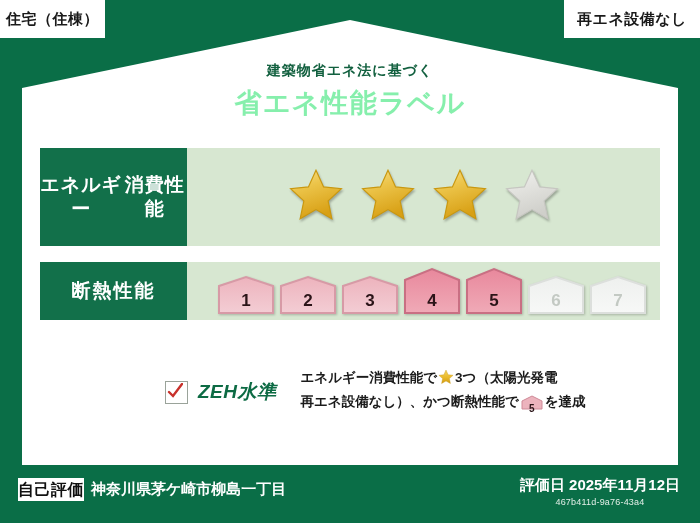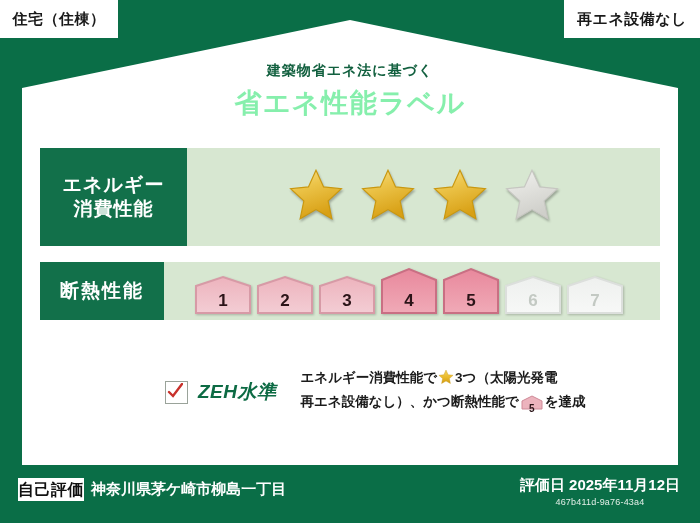--- a/index.html
+++ b/index.html
@@ -17,46 +17,46 @@
     clip-path:polygon(0 68px, 328px 0, 656px 68px, 656px 445px, 0 445px);
   }
 
   
   .corner-tag{
     position:absolute;top:0;background:#ffffff;
     color:#1a1a1a;font-weight:bold;font-size:15px;
     display:flex;align-items:center;justify-content:center;
     letter-spacing:0.5px;
   }
-  .corner-tag.left{left:0;width:118px;height:38px;}
+  .corner-tag.left{left:0;width:105px;height:38px;}
   .corner-tag.right{right:0;width:136px;height:38px;}
 
   
   .title-wrap{position:absolute;left:0;right:0;top:62px;text-align:center;}
   .title-sub{
     font-size:14px;font-weight:bold;color:#12603f;letter-spacing:1px;
     margin-bottom:5px;
   }
   .title-main{
     font-size:27px;font-weight:bold;color:#86efac;letter-spacing:1.5px;
   }
 
   
   .row{position:absolute;display:flex;align-items:stretch;}
   .row-energy{left:40px;top:148px;width:620px;height:98px;}
   .row-insul{left:40px;top:262px;width:620px;height:58px;}
 
   .row-label{
     background:#12704a;color:#ffffff;font-weight:bold;
-    display:flex;flex-direction:column;align-items:center;justify-content:center;
+    display:flex;flex-direction:row;align-items:center;justify-content:center;
     text-align:center;line-height:1.25;
     box-sizing:border-box;
   }
   .row-energy .row-label{width:147px;font-size:19px;letter-spacing:1px;}
-  .row-insul  .row-label{width:124px;font-size:19px;letter-spacing:2px;}
+  .row-insul  .row-label{width:147px;font-size:19px;letter-spacing:2px;}
 
   .row-value{
     flex:1;background:#d7e7d1;
     display:flex;align-items:center;
     box-sizing:border-box;
   }
   .row-energy .row-value{justify-content:center;gap:14px;}
   .row-insul  .row-value{justify-content:flex-start;padding-left:30px;gap:4px;}
 
   

